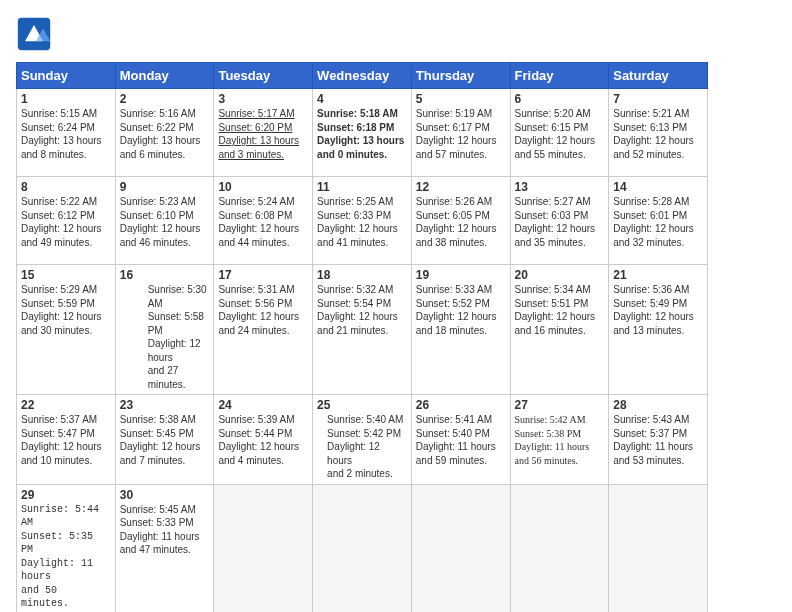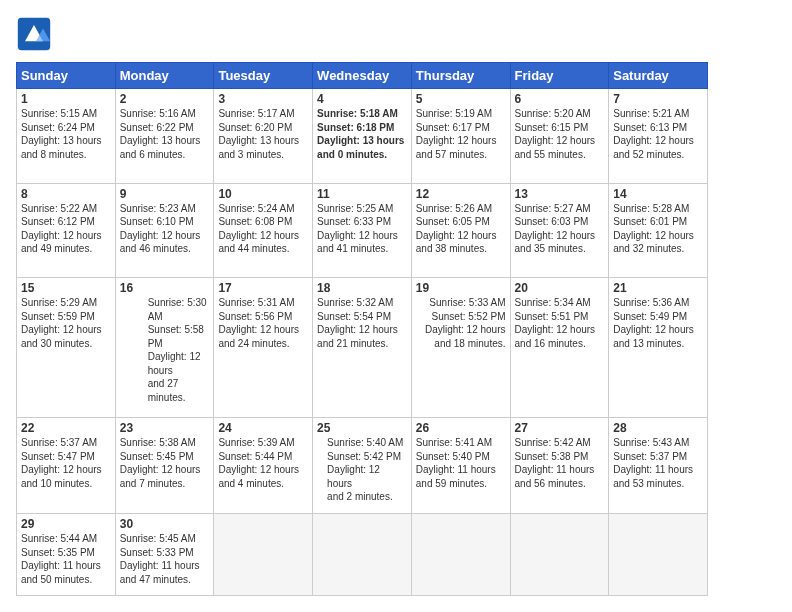--- a/index.html
+++ b/index.html
@@ -140,21 +140,21 @@
           </td>
           <td>
             <span class="day-num">2</span>
             <div class="day-info" style="white-space: pre-line;">Sunrise: 5:16 AM
 Sunset: 6:22 PM
 Daylight: 13 hours
 and 6 minutes.</div>
           </td>
           <td>
             <span class="day-num">3</span>
-            <div class="day-info" style="white-space: pre-line;">Sunrise: 5:17 AM
+            <div class="day-info" style="white-space: pre-line; text-decoration: underline;">Sunrise: 5:17 AM
 Sunset: 6:20 PM
 Daylight: 13 hours
 and 3 minutes.</div>
           </td>
           <td>
             <span class="day-num">4</span>
             <div class="day-info" style="white-space: pre-line; font-weight: bold;">Sunrise: 5:18 AM
 Sunset: 6:18 PM
 Daylight: 13 hours
 and 0 minutes.</div>
@@ -256,21 +256,21 @@
           </td>
           <td>
             <span class="day-num">18</span>
             <div class="day-info" style="white-space: pre-line;">Sunrise: 5:32 AM
 Sunset: 5:54 PM
 Daylight: 12 hours
 and 21 minutes.</div>
           </td>
           <td>
             <span class="day-num">19</span>
-            <div class="day-info" style="white-space: pre-line; text-align: right;">Sunrise: 5:33 AM
+            <div class="day-info" style="white-space: pre-line;">Sunrise: 5:33 AM
 Sunset: 5:52 PM
 Daylight: 12 hours
 and 18 minutes.</div>
           </td>
           <td>
             <span class="day-num">20</span>
             <div class="day-info" style="white-space: pre-line;">Sunrise: 5:34 AM
 Sunset: 5:51 PM
 Daylight: 12 hours
 and 16 minutes.</div>
@@ -314,37 +314,37 @@
           </td>
           <td>
             <span class="day-num">26</span>
             <div class="day-info" style="white-space: pre-line;">Sunrise: 5:41 AM
 Sunset: 5:40 PM
 Daylight: 11 hours
 and 59 minutes.</div>
           </td>
           <td>
             <span class="day-num">27</span>
-            <div class="day-info" style="white-space: pre-line;">Sunrise: 5:42 AM
+            <div class="day-info" style="white-space: pre-line; font-family: Liberation Serif, serif;">Sunrise: 5:42 AM
 Sunset: 5:38 PM
 Daylight: 11 hours
 and 56 minutes.</div>
           </td>
           <td>
             <span class="day-num">28</span>
             <div class="day-info" style="white-space: pre-line;">Sunrise: 5:43 AM
 Sunset: 5:37 PM
 Daylight: 11 hours
 and 53 minutes.</div>
           </td>
         </tr>
         <tr>
           <td>
             <span class="day-num">29</span>
-            <div class="day-info" style="white-space: pre-line;">Sunrise: 5:44 AM
+            <div class="day-info" style="white-space: pre-line; font-family: Liberation Mono, monospace;">Sunrise: 5:44 AM
 Sunset: 5:35 PM
 Daylight: 11 hours
 and 50 minutes.</div>
           </td>
           <td>
             <span class="day-num">30</span>
             <div class="day-info" style="white-space: pre-line;">Sunrise: 5:45 AM
 Sunset: 5:33 PM
 Daylight: 11 hours
 and 47 minutes.</div>

